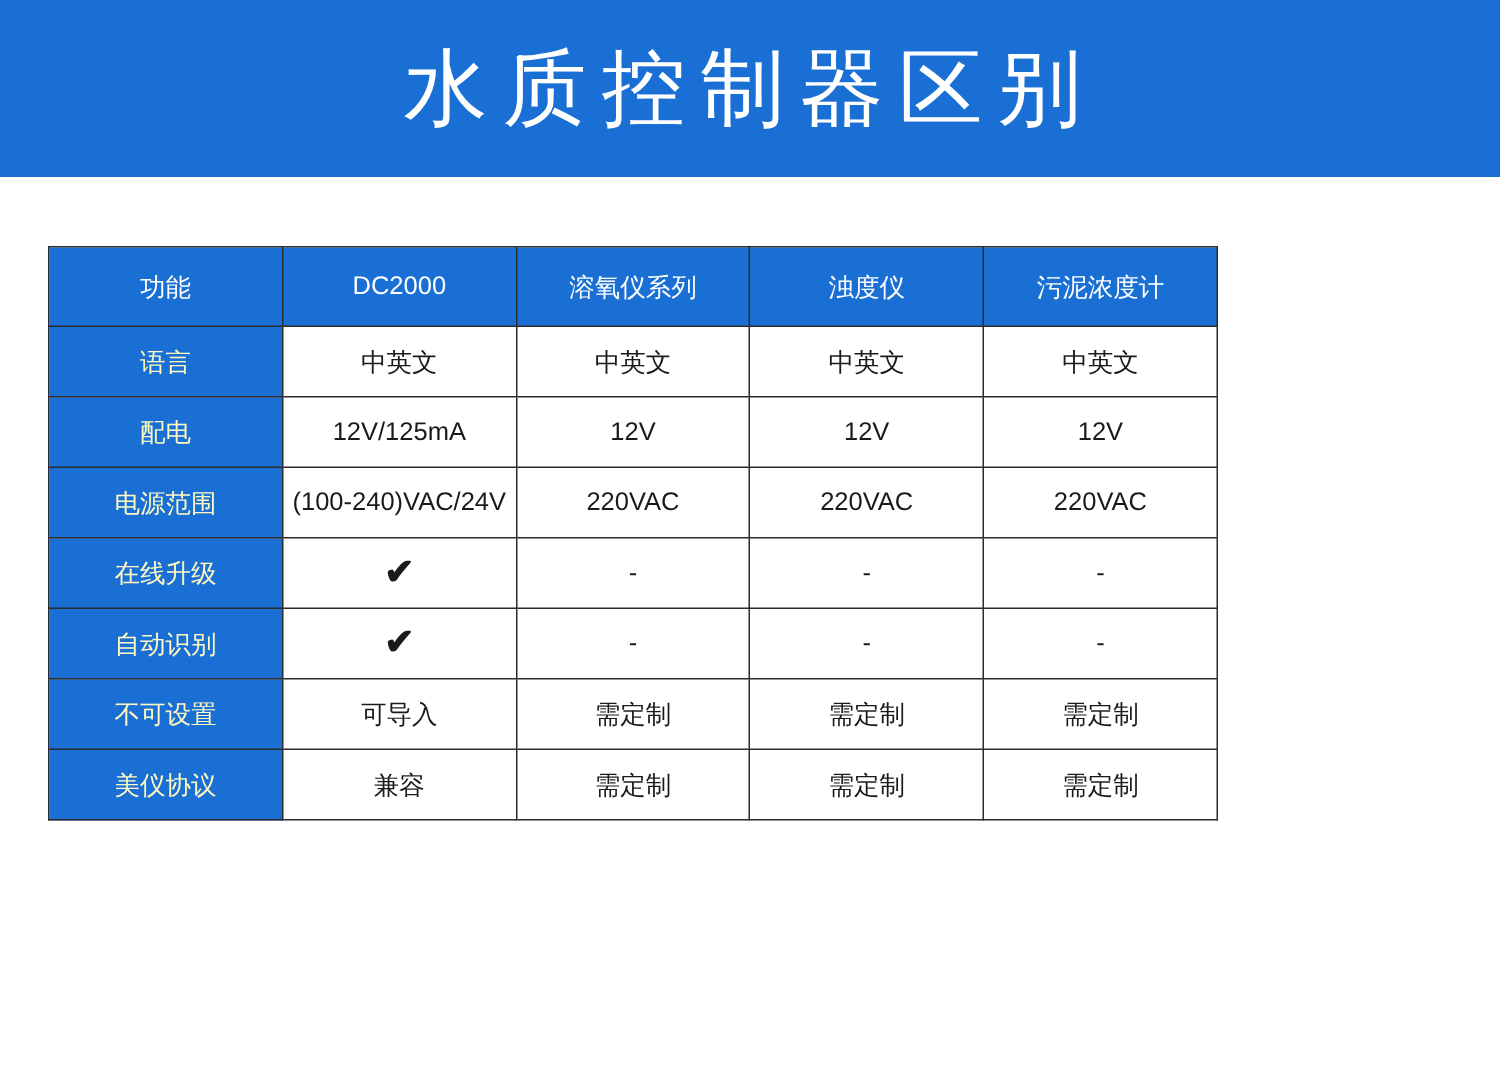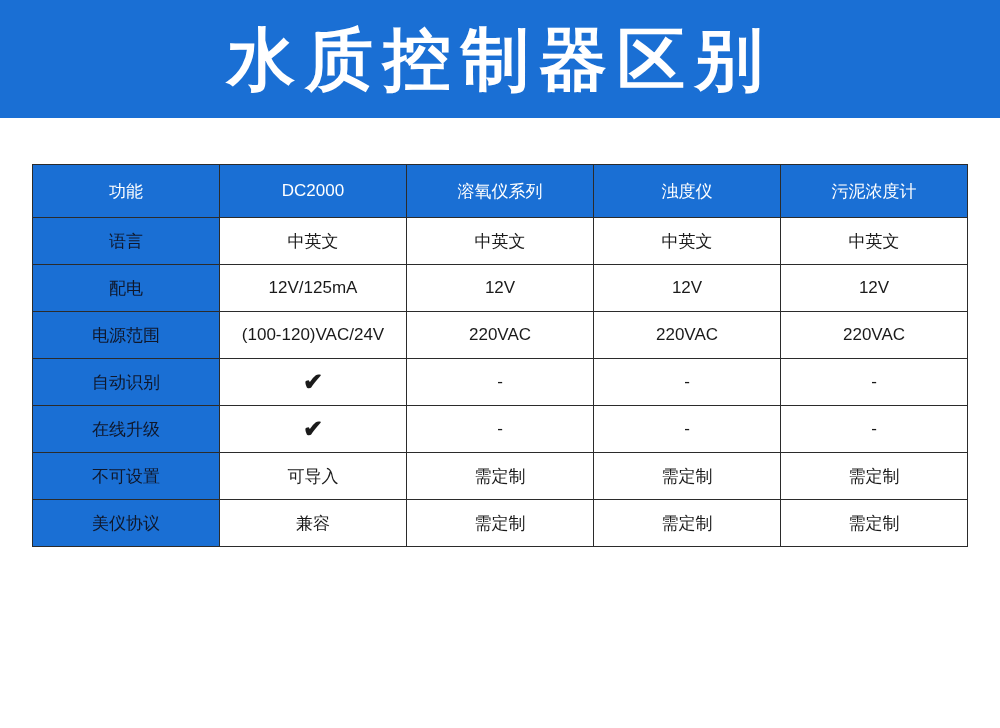--- a/index.html
+++ b/index.html
@@ -16,48 +16,48 @@
   .header-banner {
     width: 1000px;
     height: 118px;
     background: #1a6fd4;
     display: flex;
     align-items: center;
     justify-content: center;
   }
   .header-title {
     color: #ffffff;
-    font-size: 68px;
-    font-weight: bold;
+    font-size: 56px;
+    font-weight: normal;
     letter-spacing: 10px;
     line-height: 1;
     font-family: "Liberation Sans", sans-serif;
   }
   .table-wrap {
     padding: 46px 32px 0 32px;
     box-sizing: border-box;
   }
   table.compare {
     border-collapse: collapse;
-    width: 936px;
+    width: 780px;
     table-layout: fixed;
   }
   table.compare td {
     border: 1px solid #2b2b2b;
     height: 46px;
     text-align: center;
     vertical-align: middle;
     font-size: 17px;
     color: #1a1a1a;
     font-family: "Liberation Sans", sans-serif;
     padding: 0 4px;
   }
   table.compare td.rowhead {
     background: #1a6fd4;
-    color: #0f172a;
+    color: #fef9c3;
     width: 180px;
   }
   table.compare tr.header-row td {
     background: #1a6fd4;
     color: #ffffff;
     height: 52px;
   }
   .check {
     font-size: 24px;
     font-weight: bold;
@@ -91,34 +91,34 @@
         </tr>
         <tr>
           <td class="rowhead">配电</td>
           <td>12V/125mA</td>
           <td>12V</td>
           <td>12V</td>
           <td>12V</td>
         </tr>
         <tr>
           <td class="rowhead">电源范围</td>
-          <td>(100-120)VAC/24V</td>
+          <td>(100-240)VAC/24V</td>
           <td>220VAC</td>
           <td>220VAC</td>
           <td>220VAC</td>
         </tr>
         <tr>
-          <td class="rowhead">自动识别</td>
+          <td class="rowhead">在线升级</td>
           <td><span class="check">✔</span></td>
           <td>-</td>
           <td>-</td>
           <td>-</td>
         </tr>
         <tr>
-          <td class="rowhead">在线升级</td>
+          <td class="rowhead">自动识别</td>
           <td><span class="check">✔</span></td>
           <td>-</td>
           <td>-</td>
           <td>-</td>
         </tr>
         <tr>
           <td class="rowhead">不可设置</td>
           <td>可导入</td>
           <td>需定制</td>
           <td>需定制</td>

